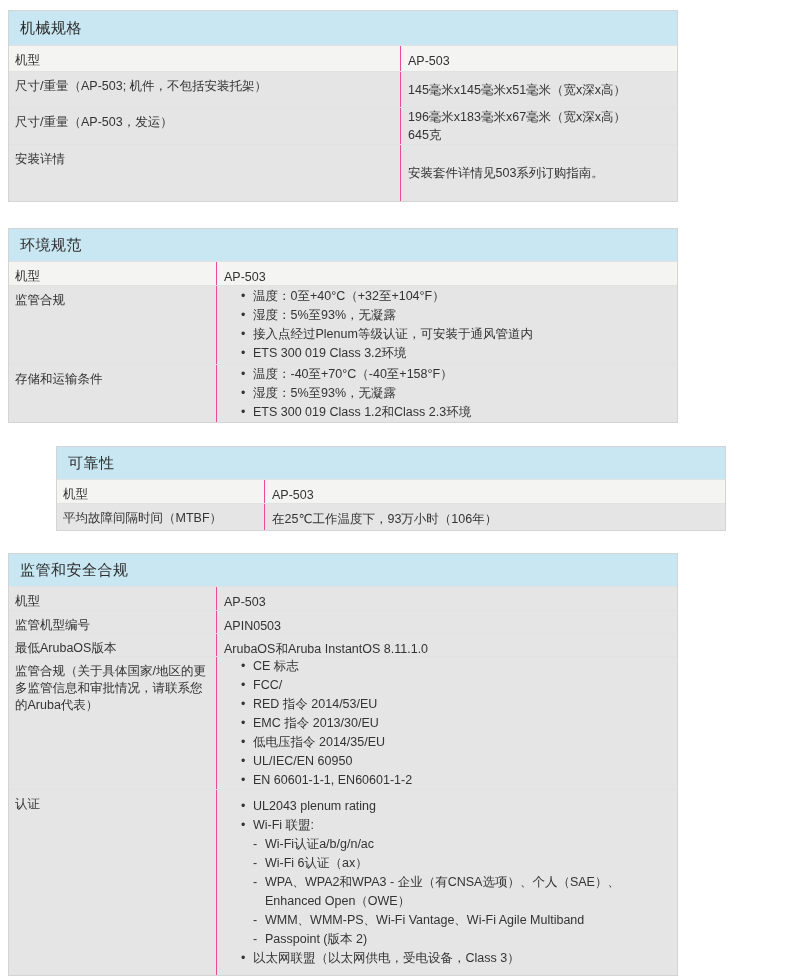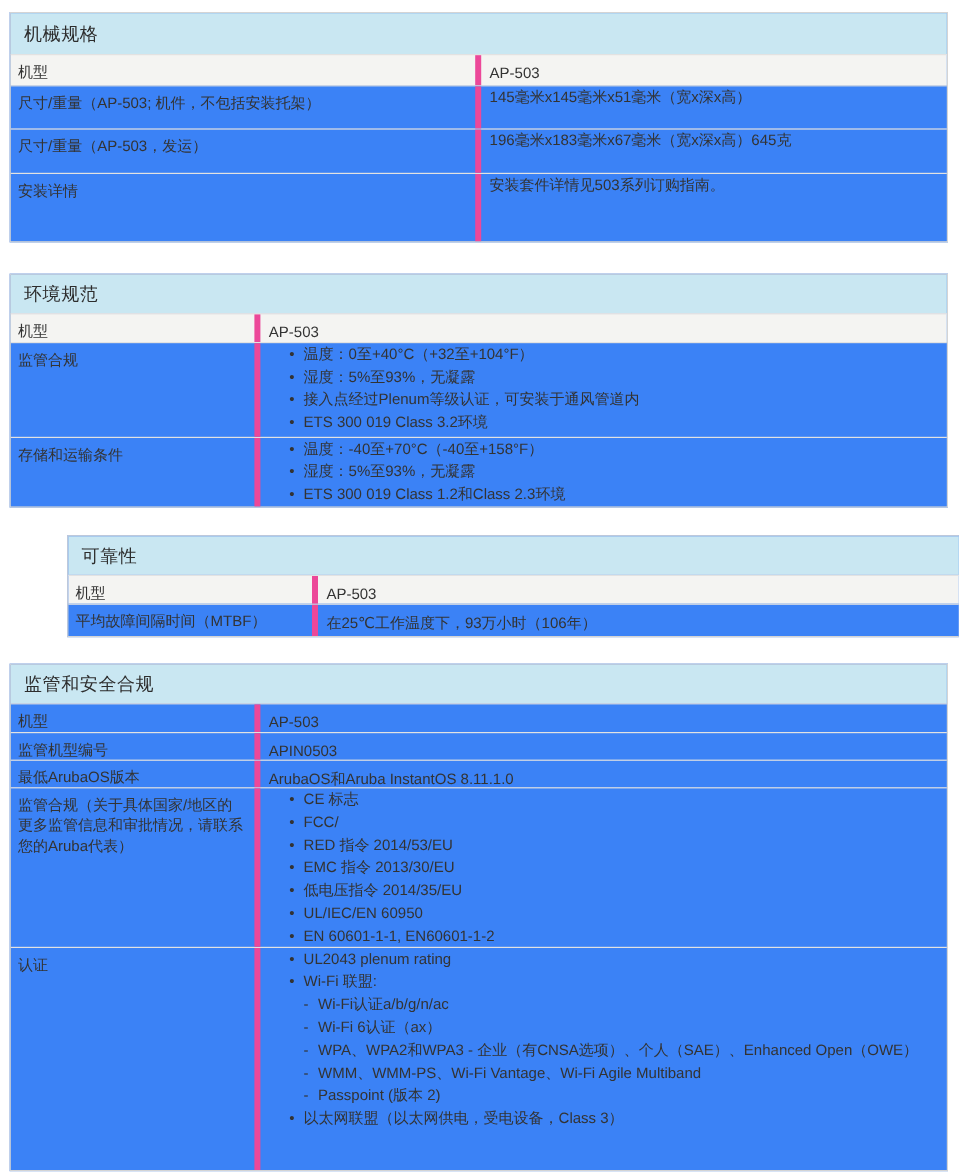--- a/index.html
+++ b/index.html
@@ -5,47 +5,47 @@
   * { box-sizing: border-box; margin: 0; padding: 0; }
   html, body { background: #ffffff; }
   body {
     width: 799px; height: 979px; overflow: hidden;
     padding: 10px 9px 12px 8px;
     font-family: "Liberation Sans", "DejaVu Sans", sans-serif;
     color: #333333;
     font-size: 12.5px;
   }
   .tbl {
-    width: 782px;
+    width: 670px;
     border: 1px solid #d4d4d4;
-    background: #3b82f6;
+    background: #e5e5e5;
   }
   .tbl.mb1 { margin-bottom: 26px; }
   .tbl.mb2 { margin-bottom: 23px; }
   .tbl.mb3 { margin-bottom: 22px; margin-left: 48px; }
   .thead {
     background: #c9e7f2;
     height: 32px;
     display: flex; align-items: center;
     padding-left: 11px;
   }
   .thead.tall { height: 34px; }
   .ttitle { font-size: 15px; color: #2d2d2d; letter-spacing: 0.5px; }
   .trow { display: flex; border-top: 1px solid #e2e2e2; }
   .trow.gray { background: #f4f4f2; }
   .cl {
     padding: 6px 8px 4px 6px;
-    border-right: 5px solid #ec4899;
+    border-right: 1px solid #ec4899;
     line-height: 17px;
     flex-shrink: 0;
   }
   .w1 { width: 392px; }
   .w2 { width: 208px; }
   .cv { flex: 1; padding: 6px 10px 4px 7px; line-height: 18px; }
-  .cv.center { display: flex; flex-direction: row; padding-top: 0; padding-bottom: 0; }
+  .cv.center { display: flex; flex-direction: column; justify-content: center; padding-top: 0; padding-bottom: 0; }
   .h26 { height: 26px; } .h24 { height: 24px; } .h23 { height: 23px; }
   .h27 { height: 27px; } .h36 { height: 36px; } .h37 { height: 37px; }
   .h57 { height: 57px; } .h58 { height: 58px; } .h79 { height: 79px; }
   .h133 { height: 133px; } .h186 { height: 186px; }
   ul.blist { list-style: none; margin-left: 16px; }
   ul.blist li { position: relative; line-height: 19px; }
   li.b { padding-left: 13px; }
   li.b::before { content: "\2022"; position: absolute; left: 1px; }
   li.s { padding-left: 25px; }
   li.s::before { content: "-"; position: absolute; left: 13px; }

